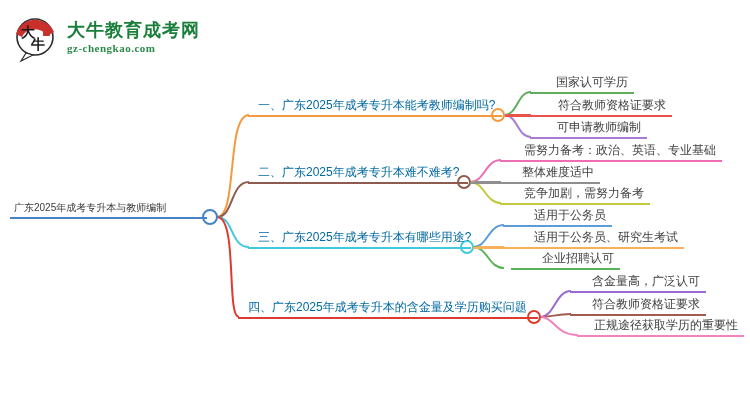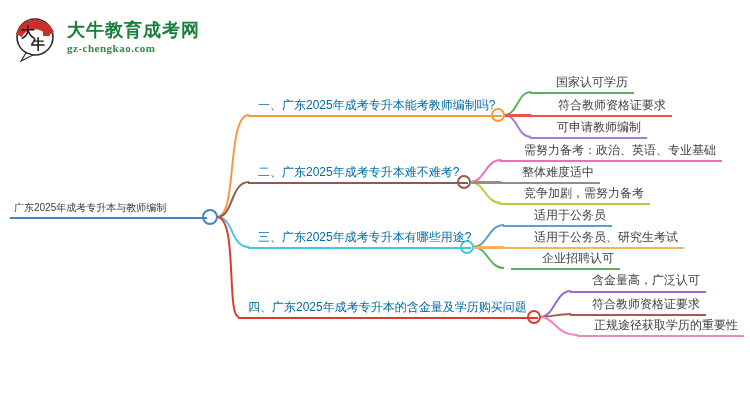--- a/index.html
+++ b/index.html
@@ -124,17 +124,17 @@
   <div class="node leaf u-purple" style="left:530px;top:119px;padding-left:27px;">可申请教师编制</div>
 
   <div class="node leaf u-pink" style="left:500px;top:142px;padding-left:24px;">需努力备考：政治、英语、专业基础</div>
   <div class="node leaf u-gray" style="left:470px;top:164px;padding-left:52px;">整体难度适中</div>
   <div class="node leaf u-olive" style="left:500px;top:185px;padding-left:24px;">竞争加剧，需努力备考</div>
 
   <div class="node leaf u-blue" style="left:503px;top:207px;padding-left:31px;">适用于公务员</div>
   <div class="node leaf u-orange2" style="left:473px;top:229px;padding-left:61px;">适用于公务员、研究生考试</div>
   <div class="node leaf u-green2" style="left:511px;top:250px;padding-left:31px;">企业招聘认可</div>
 
-  <div class="node leaf u-purple2" style="left:570px;top:273px;padding-left:22px;font-family:Liberation Mono, monospace;">含金量高，广泛认可</div>
+  <div class="node leaf u-purple2" style="left:570px;top:273px;padding-left:22px;">含金量高，广泛认可</div>
   <div class="node leaf u-maroon" style="left:570px;top:296px;padding-left:22px;">符合教师资格证要求</div>
   <div class="node leaf u-pink2" style="left:577px;top:317px;padding-left:17px;">正规途径获取学历的重要性</div>
 
 </div>
 
 </body></html>

